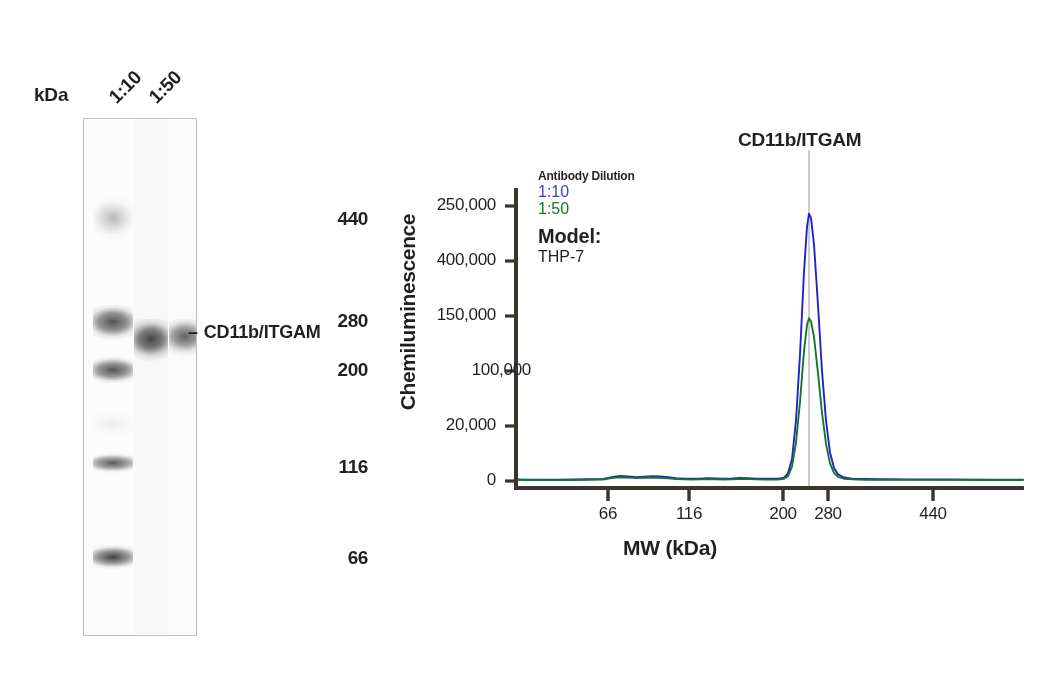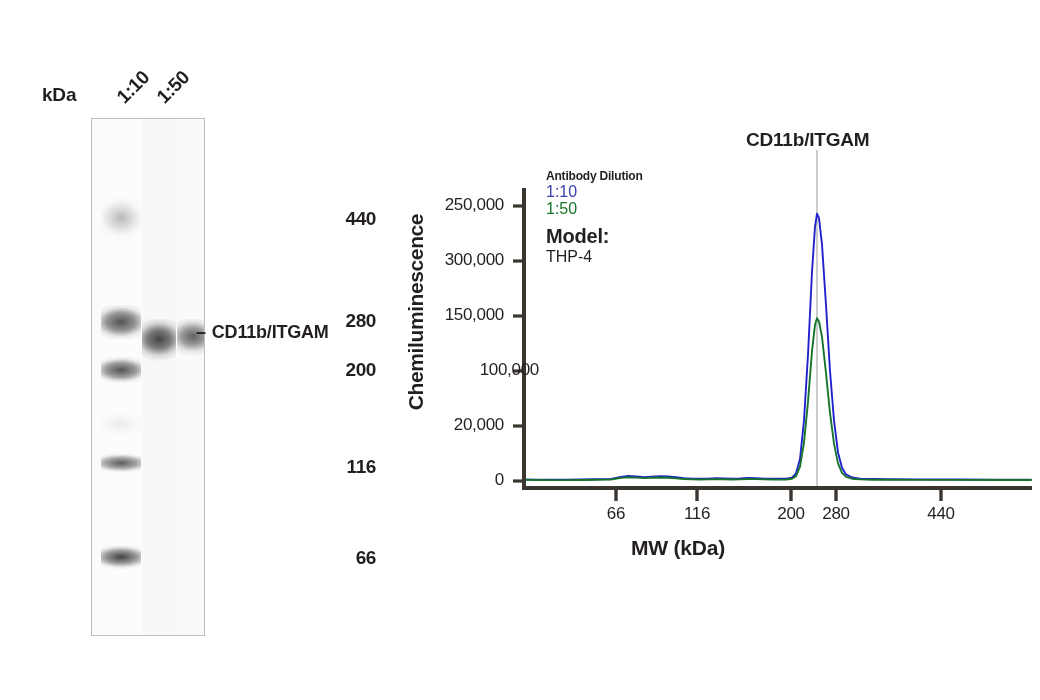--- a/index.html
+++ b/index.html
@@ -10,21 +10,21 @@
   body {
     width: 1040px;
     height: 700px;
     font-family: "Liberation Sans", sans-serif;
     color: #231f20;
     position: relative;
     overflow: hidden;
   }
   .stage {
     position: absolute;
-    left: 16px; top: 0;
+    left: 8px; top: 0;
     width: 896px;
     height: 700px;
   }
 
   
   #blot-panel {
     position: absolute;
     left: 0; top: 0;
     width: 360px;
     height: 700px;
@@ -231,21 +231,21 @@
 
     <div id="chart-title">CD11b/ITGAM</div>
     <div id="ylabel">Chemiluminescence</div>
     <div id="xlabel">MW (kDa)</div>
 
     <div id="legend">
       <div class="hd">Antibody Dilution</div>
       <div class="d1">1:10</div>
       <div class="d2">1:50</div>
       <div class="md">Model:</div>
-      <div class="mv">THP-4</div>
+      <div class="mv">THP-7</div>
     </div>
 
     <svg id="plot-svg" width="685" height="700">
       <g id="svg-dynamic">
           <line x1="446" y1="150" x2="446" y2="487" stroke="#bfbfbf" stroke-width="1.6"></line>
           <path d="M153.0 479.4 L165.0 479.6 L180.0 479.7 L195.0 479.7 L210.0 479.5 L225.0 479.2 L240.0 478.9 L250.0 477.0 L257.0 475.9 L265.0 476.4 L273.0 477.1 L281.0 476.6 L289.0 476.1 L297.0 476.4 L305.0 477.3 L313.0 478.1 L321.0 478.6 L329.0 478.8 L337.0 478.6 L345.0 478.3 L353.0 478.4 L361.0 478.7 L369.0 478.5 L377.0 478.0 L385.0 478.3 L393.0 478.6 L401.0 478.7 L409.0 478.8 L415.0 478.6 L421.0 477.7 L425.0 473.3 L429.0 459.0 L433.0 420.5 L437.0 354.5 L441.0 272.0 L444.0 226.9 L446.0 213.7 L448.0 218.1 L451.0 244.5 L455.0 305.0 L459.0 371.0 L463.0 420.5 L467.0 452.4 L471.0 467.8 L475.0 474.4 L481.0 477.5 L489.0 478.6 L501.0 479.0 L517.0 479.2 L545.0 479.4 L585.0 479.5 L625.0 479.6 L660.0 479.6" fill="none" stroke="#2222cc" stroke-width="1.9" stroke-linejoin="round" stroke-linecap="round"></path>
           <path d="M153.0 479.9 L165.0 480.0 L180.0 480.1 L195.0 480.1 L210.0 480.0 L225.0 479.8 L240.0 479.5 L250.0 477.9 L257.0 477.3 L265.0 477.6 L273.0 478.1 L281.0 477.8 L289.0 477.5 L297.0 477.7 L305.0 478.4 L313.0 479.0 L321.0 479.4 L329.0 479.5 L337.0 479.4 L345.0 479.1 L353.0 479.2 L361.0 479.5 L369.0 479.4 L377.0 479.0 L385.0 479.1 L393.0 479.4 L401.0 479.5 L409.0 479.6 L415.0 479.5 L421.0 478.8 L425.0 476.1 L429.0 466.7 L433.0 442.5 L437.0 401.8 L441.0 351.2 L444.0 324.8 L446.0 318.2 L448.0 321.5 L451.0 336.9 L455.0 373.2 L459.0 412.8 L463.0 443.6 L467.0 463.4 L471.0 472.8 L475.0 476.8 L481.0 478.7 L489.0 479.4 L501.0 479.7 L517.0 479.8 L545.0 479.9 L585.0 479.9 L625.0 480.0 L660.0 480.0" fill="none" stroke="#17752b" stroke-width="1.9" stroke-linejoin="round" stroke-linecap="round"></path>
           <line x1="153" y1="188" x2="153" y2="487" stroke="#3a352f" stroke-width="4"></line>
           <line x1="151" y1="488" x2="661" y2="488" stroke="#3a352f" stroke-width="4"></line>
           <line x1="142" y1="206" x2="152" y2="206" stroke="#3a352f" stroke-width="3.2"></line>
@@ -255,21 +255,21 @@
           <line x1="142" y1="426" x2="152" y2="426" stroke="#3a352f" stroke-width="3.2"></line>
           <line x1="142" y1="481" x2="152" y2="481" stroke="#3a352f" stroke-width="3.2"></line>
           <line x1="245" y1="490" x2="245" y2="501" stroke="#3a352f" stroke-width="3.4"></line>
           <line x1="326" y1="490" x2="326" y2="501" stroke="#3a352f" stroke-width="3.4"></line>
           <line x1="420" y1="490" x2="420" y2="501" stroke="#3a352f" stroke-width="3.4"></line>
           <line x1="465" y1="490" x2="465" y2="501" stroke="#3a352f" stroke-width="3.4"></line>
           <line x1="570" y1="490" x2="570" y2="501" stroke="#3a352f" stroke-width="3.4"></line>
         </g>
     </svg>
   <div class="ytick-label" style="left: 3px; top: 195px;">250,000</div>
-      <div class="ytick-label" style="left: 3px; top: 250px;">300,000</div>
+      <div class="ytick-label" style="left: 3px; top: 250px;">400,000</div>
       <div class="ytick-label" style="left: 3px; top: 305px;">150,000</div>
       <div class="ytick-label" style="left: 3px; top: 360px; margin-left: 35px;">100,000</div>
       <div class="ytick-label" style="left: 3px; top: 415px;">20,000</div>
       <div class="ytick-label" style="left: 3px; top: 470px;">0</div>
       <div class="xtick-label" style="left: 210px; top: 504px;">66</div>
       <div class="xtick-label" style="left: 291px; top: 504px;">116</div>
       <div class="xtick-label" style="left: 385px; top: 504px;">200</div>
       <div class="xtick-label" style="left: 430px; top: 504px;">280</div>
       <div class="xtick-label" style="left: 535px; top: 504px;">440</div>
     </div>

